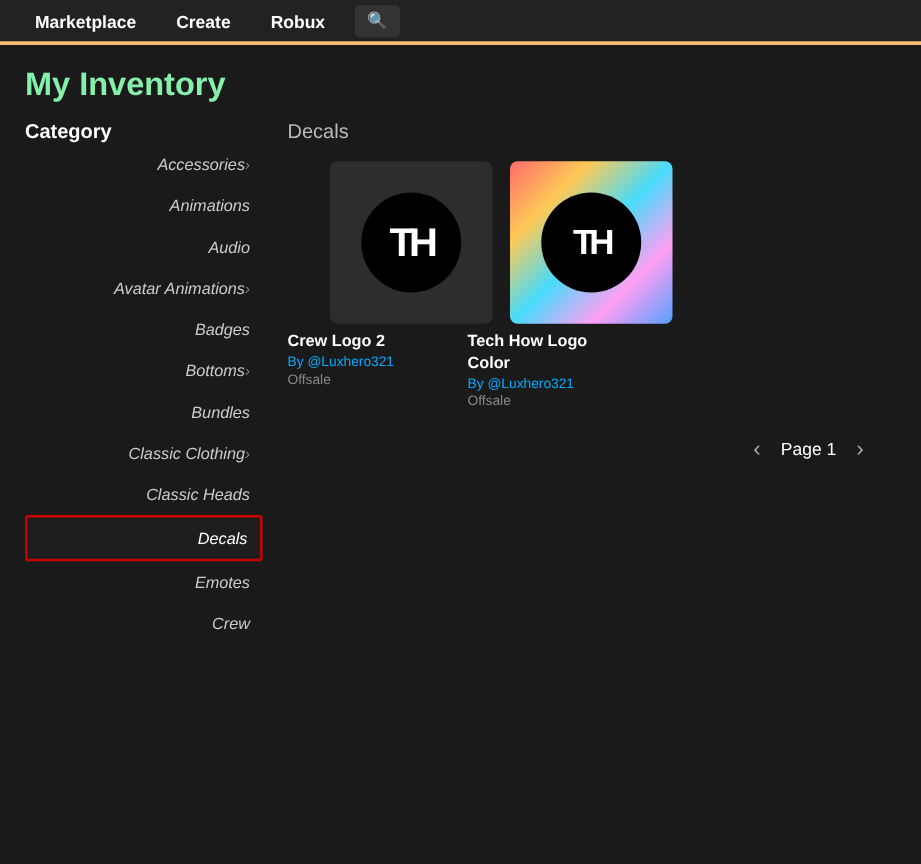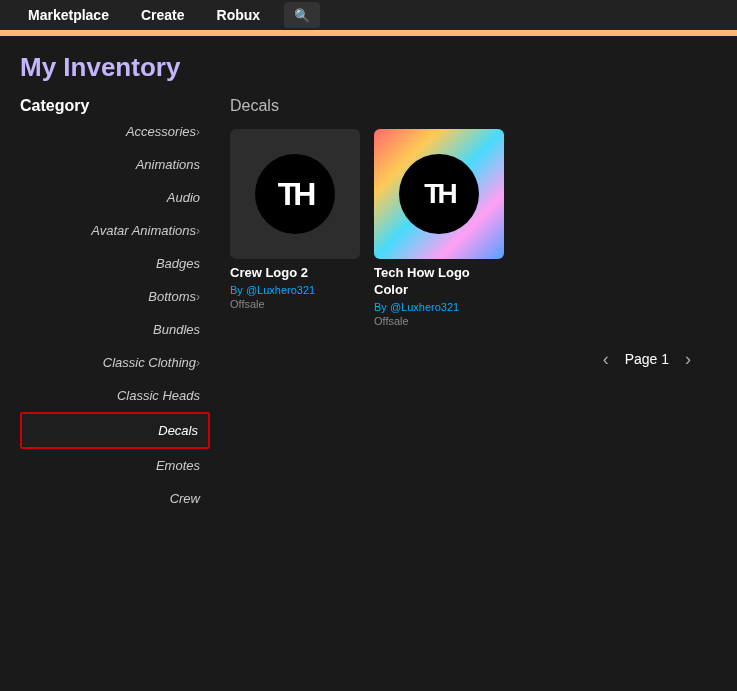--- a/index.html
+++ b/index.html
@@ -13,21 +13,21 @@
     }
 
     
     .topnav {
       display: flex;
       align-items: center;
       background: #222;
       height: 36px;
       padding: 0 12px;
       gap: 0;
-      border-bottom: 6px solid #fdba74;
+      border-bottom: 3px solid #fdba74;
     }
     .nav-item {
       padding: 0 16px;
       height: 36px;
       display: flex;
       align-items: center;
       font-size: 14px;
       font-weight: 600;
       color: #fff;
       cursor: pointer;
@@ -59,21 +59,21 @@
     
     .page-body {
       display: flex;
       flex-direction: column;
       padding: 16px 20px 0 20px;
       height: calc(691px - 36px);
     }
     .page-title {
       font-size: 26px;
       font-weight: 700;
-      color: #c4b5fd;
+      color: #86efac;
       margin-bottom: 14px;
     }
     .content-area {
       display: flex;
       gap: 0;
       flex: 1;
       overflow: hidden;
     }
 
     
@@ -132,20 +132,21 @@
     .item-thumb {
       width: 130px;
       height: 130px;
       background: #2d2d2d;
       border-radius: 6px;
       overflow: hidden;
       display: flex;
       align-items: center;
       justify-content: center;
       margin-bottom: 6px;
+      margin-left: 34px;
     }
     
     .thumb-crew {
       background: #2d2d2d;
       position: relative;
     }
     .thumb-crew .logo-circle {
       width: 80px;
       height: 80px;
       background: #000;

